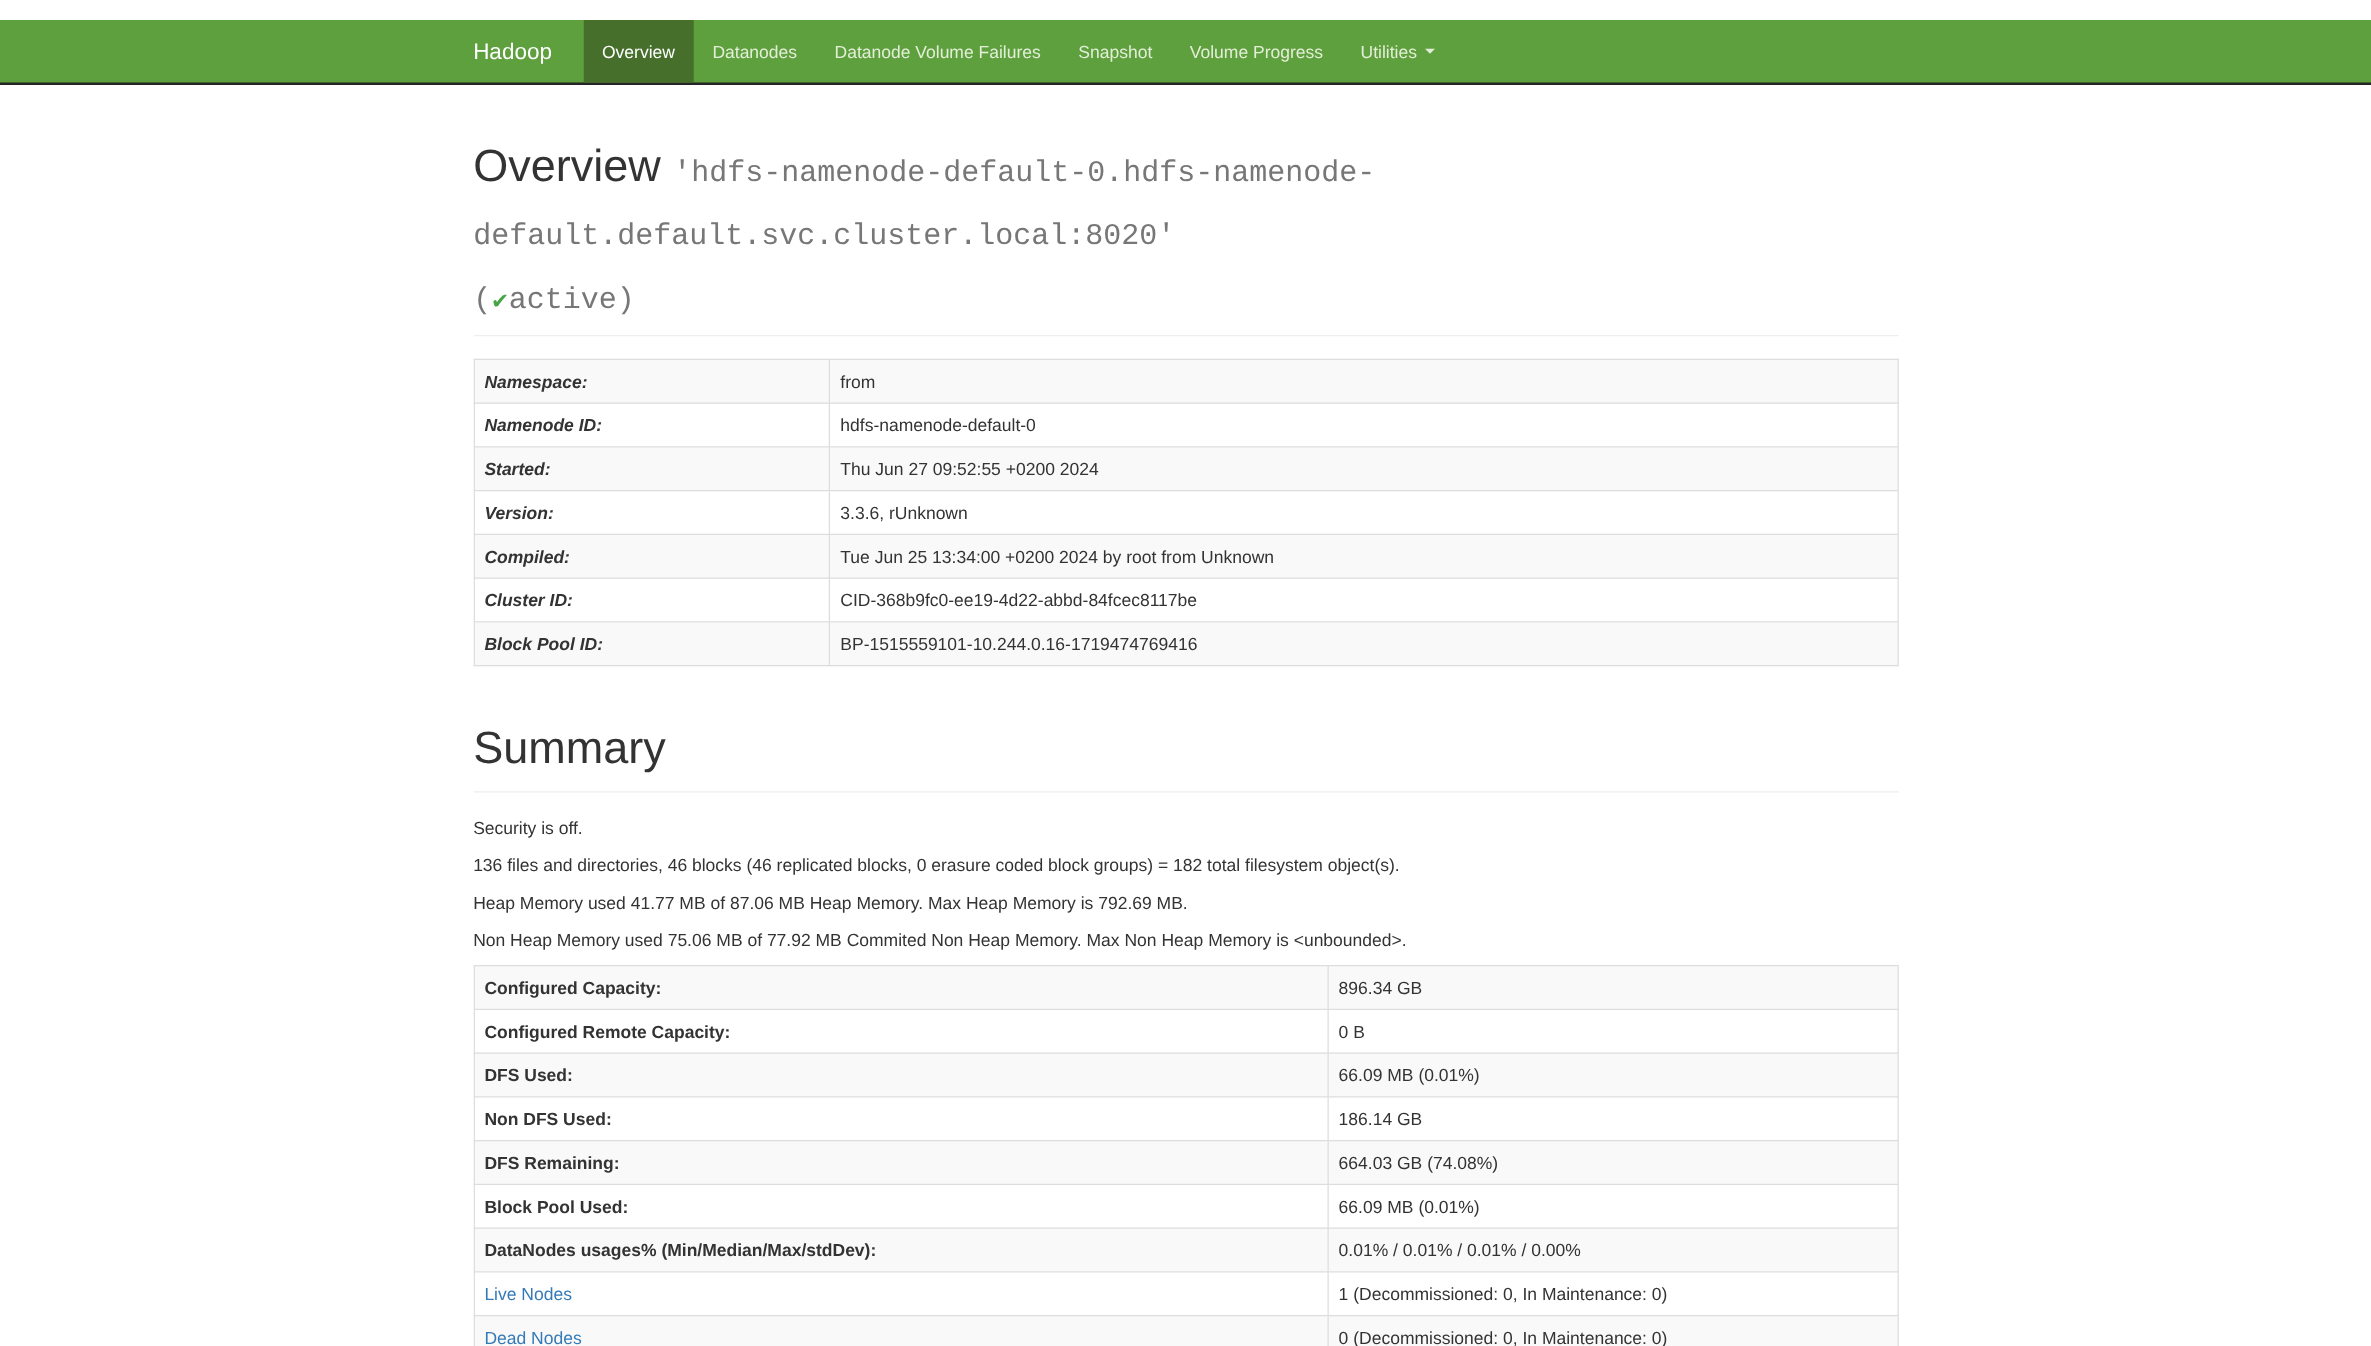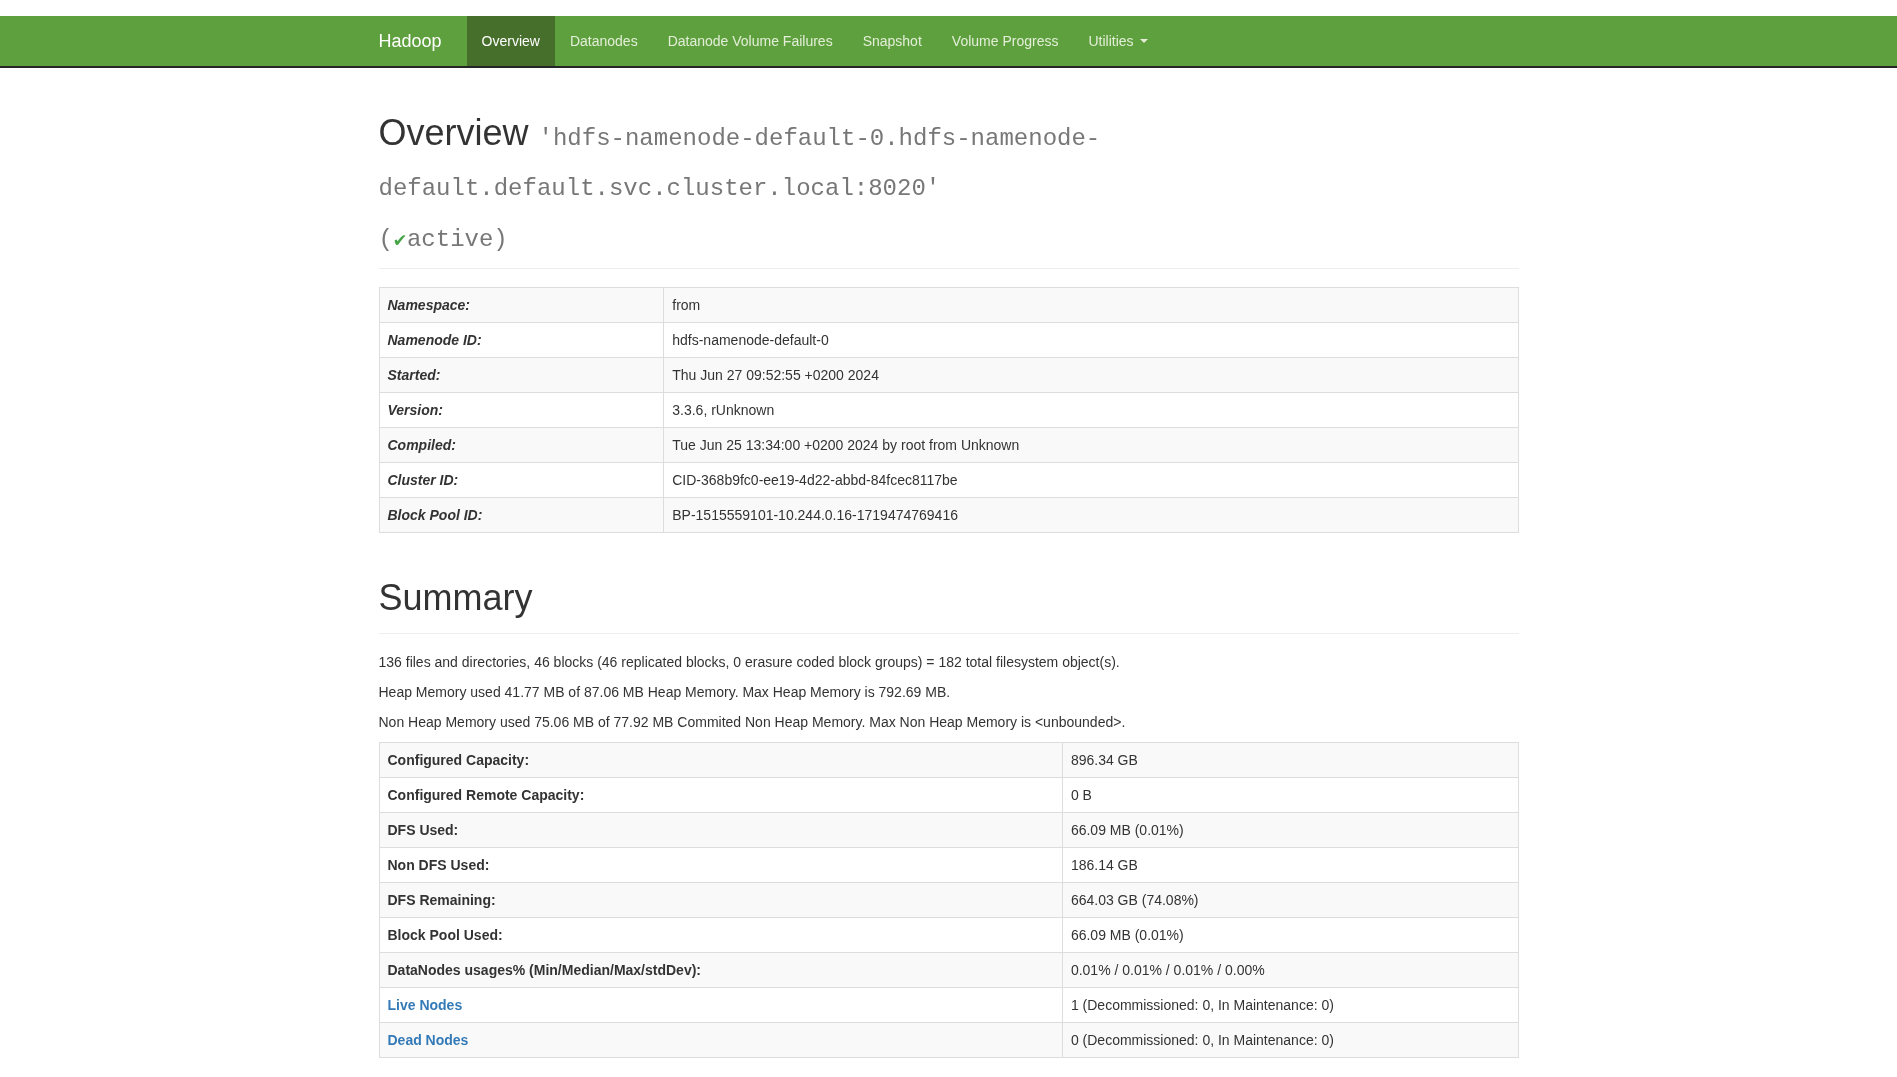--- a/index.html
+++ b/index.html
@@ -109,21 +109,21 @@
     vertical-align: top;
     font-size: 14px;
   }
   table.info-table th { font-weight: 700; color: #333; }
   table.info-table tr:nth-child(odd) { background: #f9f9f9; }
   table.overview-table th { width: 25%; font-style: italic; }
   table.metrics-table th { width: 60%; }
   table.info-table a {
     color: #337ab7;
     text-decoration: none;
-    font-weight: 700;
+    font-weight: 400;
   }
   
   .summary-lines p {
     margin: 0 0 10px 0;
     line-height: 20px;
   }
   .summary-section .page-header { margin-top: 40px; }
 </style>
 </head>
 <body>
@@ -200,20 +200,21 @@
           <td>BP-1515559101-10.244.0.16-1719474769416</td>
         </tr>
       </tbody>
     </table>
 
     <div class="summary-section">
       <div class="page-header">
         <h1>Summary</h1>
       </div>
       <div class="summary-lines">
+        <p>Security is off.</p>
         <p>136 files and directories, 46 blocks (46 replicated blocks, 0 erasure coded block groups) = 182 total filesystem object(s).</p>
         <p>Heap Memory used 41.77 MB of 87.06 MB Heap Memory. Max Heap Memory is 792.69 MB.</p>
         <p>Non Heap Memory used 75.06 MB of 77.92 MB Commited Non Heap Memory. Max Non Heap Memory is &lt;unbounded&gt;.</p>
       </div>
 
       <table class="info-table metrics-table">
         <tbody>
           <tr>
             <th>Configured Capacity:</th>
             <td>896.34 GB</td>

